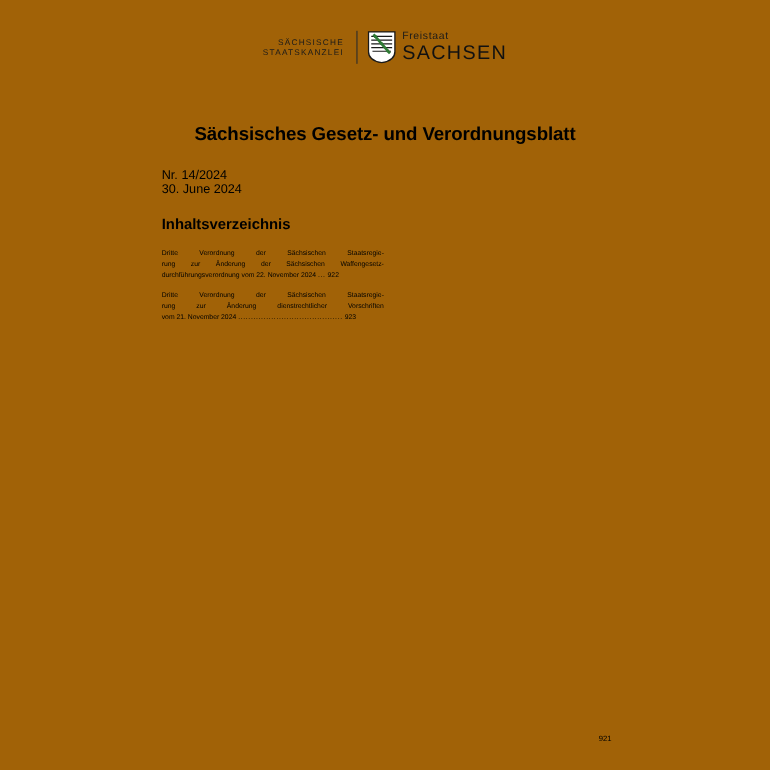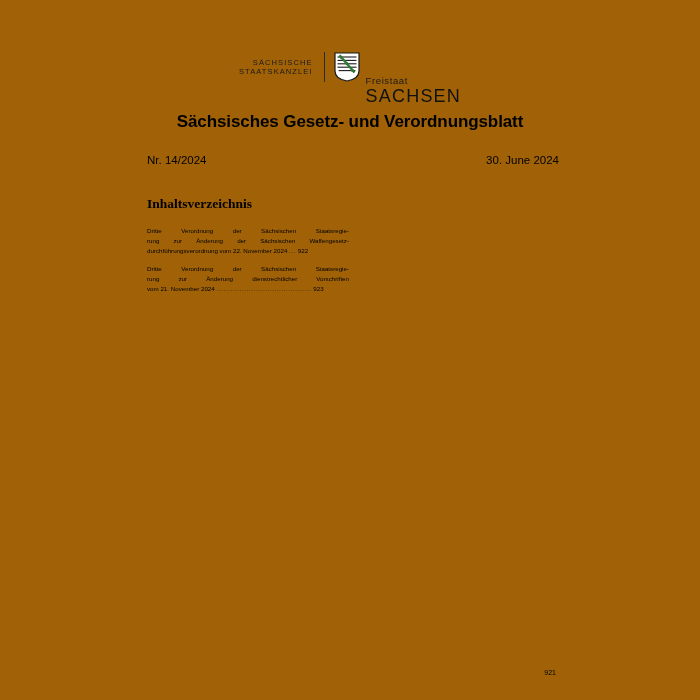--- a/index.html
+++ b/index.html
@@ -60,21 +60,20 @@
     align-items: center;
     gap: 6px;
   }
   .crest {
     width: 26px;
     height: 30px;
     display: block;
   }
   .logo-words {
     line-height: 1.05;
-    margin-top: 48px;
   }
   .logo-words .freistaat {
     font-size: 9.5px;
     letter-spacing: 0.6px;
     color: #1a1a1a;
   }
   .logo-words .sachsen {
     font-size: 18px;
     letter-spacing: 1.2px;
     color: #111111;
@@ -99,31 +98,31 @@
   .issue-line {
     position: absolute;
     top: 154px;
     left: 147px;
     width: 412px;
     display: flex;
     justify-content: space-between;
     align-items: baseline;
     font-size: 11.5px;
     color: #000000;
+    flex-direction: column;
   }
 
   
   .toc-heading {
     position: absolute;
     top: 196px;
     left: 147px;
     font-size: 13.5px;
     font-weight: bold;
     color: #000000;
-    font-family: Liberation Serif, serif;
   }
 
   .toc-list {
     position: absolute;
     top: 226px;
     left: 147px;
     width: 202px;
   }
   .toc-entry {
     margin-bottom: 8px;

